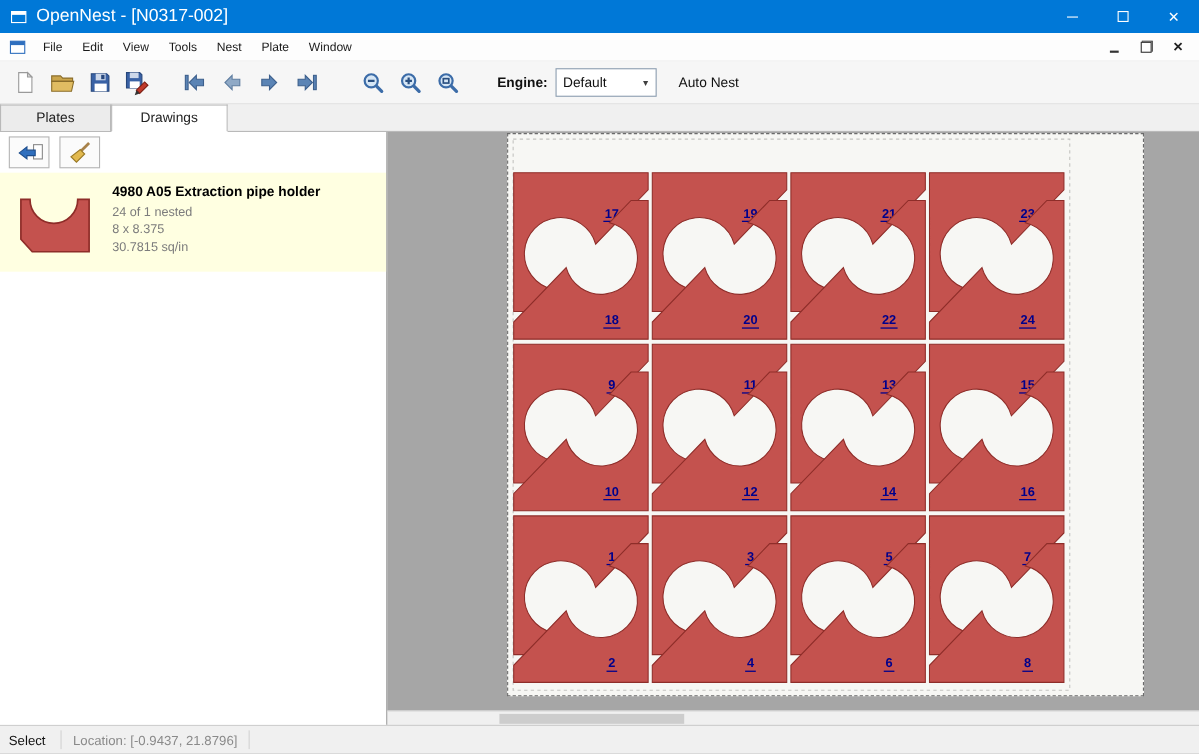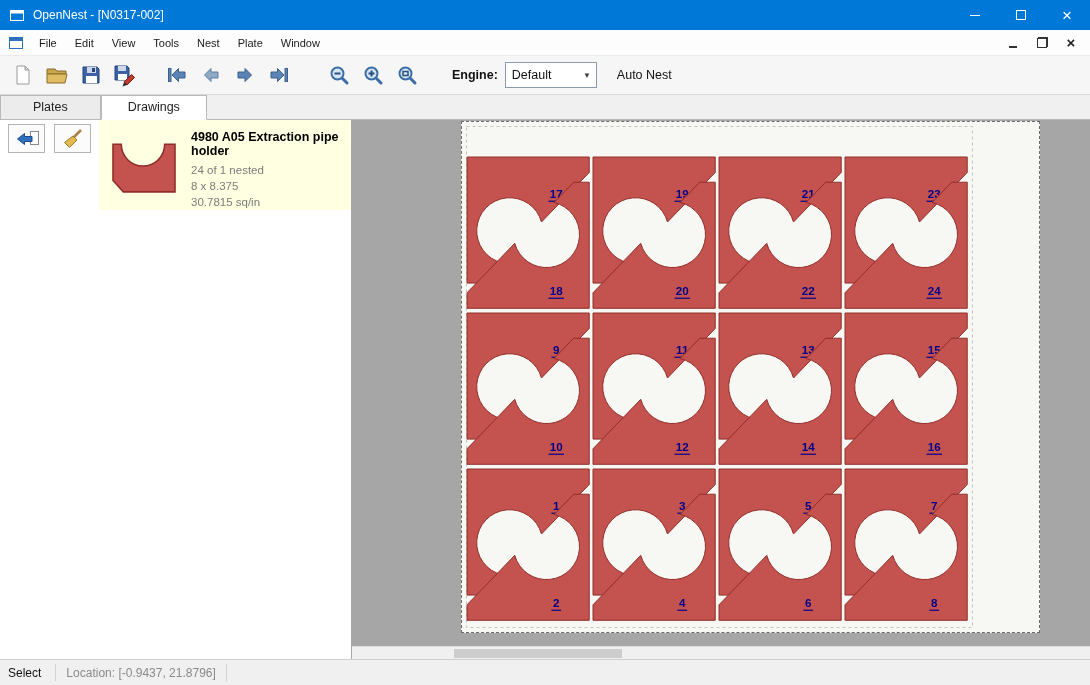--- a/index.html
+++ b/index.html
@@ -3,21 +3,21 @@
 <meta charset="utf-8">
 <style>
   * { box-sizing: border-box; margin: 0; padding: 0; }
   html,body { width:1090px; height:685px; overflow:hidden; }
   body { font-family:"Liberation Sans", sans-serif; background:#fff; font-size:12px; color:#111; }
   .app { width:1090px; height:685px; display:flex; flex-direction:column; border:0; }
 
   
   .titlebar { height:30px; background:#0078d7; display:flex; align-items:center; flex:none; }
   .app-icon { margin:0 8px 0 9px; display:flex; }
-  .title-text { color:#fff; font-size:12px; }
+  .title-text { color:#fff; font-size:16px; }
   .caption-buttons { margin-left:auto; display:flex; height:100%; }
   .cap-btn { width:46px; height:100%; display:flex; align-items:center; justify-content:center; color:#fff; }
   .glyph-min { width:10px; height:1px; background:#fff; display:block; }
   .glyph-max { width:10px; height:10px; border:1px solid #fff; display:block; }
   .glyph-close { font-size:17px; line-height:1; }
 
   
   .menubar { height:26px; background:#fdfdfd; border-bottom:1px solid #ececec; display:flex; align-items:center; flex:none; }
   .mdi-doc-icon { margin:0 6px 0 8px; display:flex; }
   .menu-item { padding:0 9px; height:100%; display:flex; align-items:center; font-size:11px; color:#1a1a1a; }
@@ -38,21 +38,21 @@
   .combo-arrow { margin-left:auto; padding-right:5px; font-size:8px; color:#404040; }
   .auto-nest { margin-left:20px; font-size:12.5px; }
 
   
   .tabrow { height:25px; background:#f0f0f0; border-bottom:1px solid #b9b9b9; display:flex; align-items:flex-end; flex:none; }
   .tab { height:24px; line-height:22px; padding:0 32px; font-size:12.5px; background:#ececec; border:1px solid #b9b9b9; border-bottom:none; color:#222; }
   .tab.active { background:#fff; height:25px; margin-bottom:-1px; border-bottom:1px solid #fff; padding:0 26px; z-index:2; }
 
   
   .content { display:flex; height:539px; flex:none; }
-  .panel { width:352px; background:#fff; border-right:1px solid #a8a8a8; display:flex; flex-direction:row; }
+  .panel { width:352px; background:#fff; border-right:1px solid #a8a8a8; display:flex; flex-direction:column; }
   .panel-toolbar { height:37px; display:flex; align-items:center; gap:9px; padding:4px 8px; background:#fff; }
   .p-btn { width:37px; height:29px; border:1px solid #b5b5b5; background:#fbfbfb; display:flex; align-items:center; justify-content:center; }
   .drawing-item { background:#ffffe1; display:flex; gap:12px; padding:7px 8px 7px 10px; height:90px; }
   .thumb-box { width:80px; display:flex; align-items:center; justify-content:center; }
   .item-text { padding-top:3px; }
   .item-title { font-weight:bold; font-size:12.5px; color:#000; margin-bottom:4px; }
   .item-line { font-size:11.5px; color:#7c7c7c; line-height:16px; }
 
   .canvas { position:relative; flex:1; background:#a6a6a6; overflow:hidden; }
   .plate { position:absolute; left:109px; top:1px; width:579px; height:512px; background:#f7f7f4; border:1px dashed #6b6b6b; }

